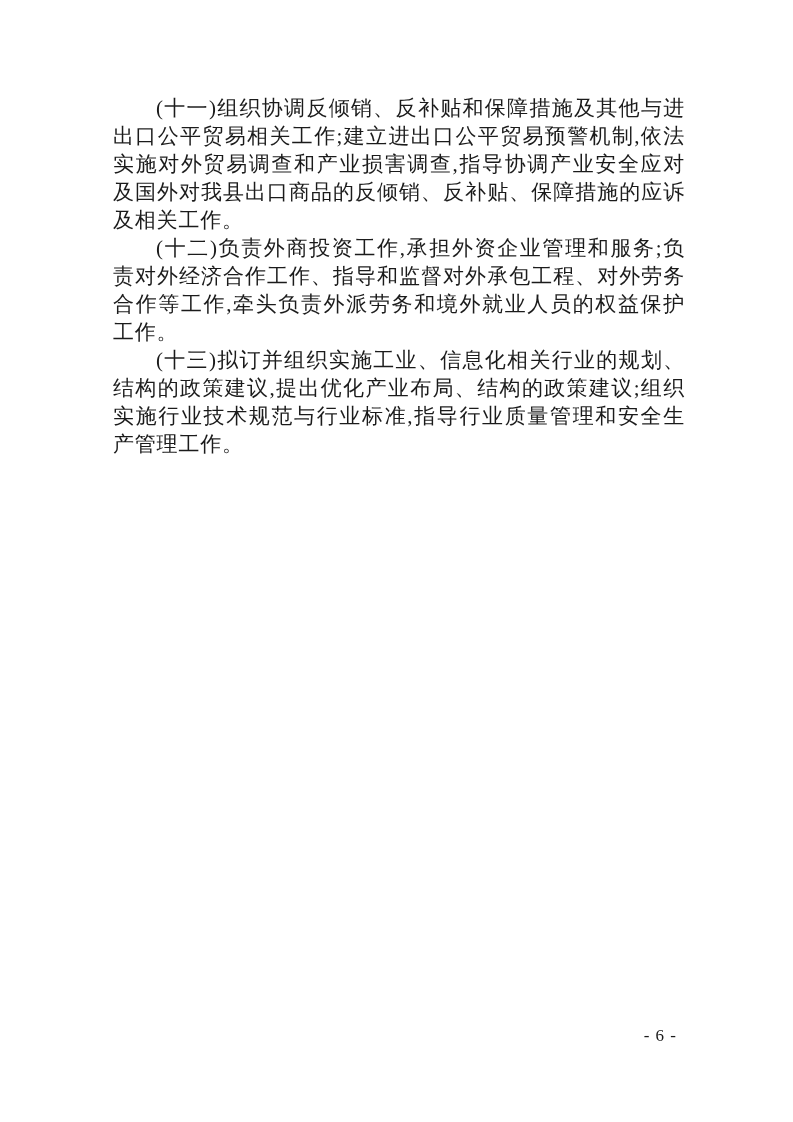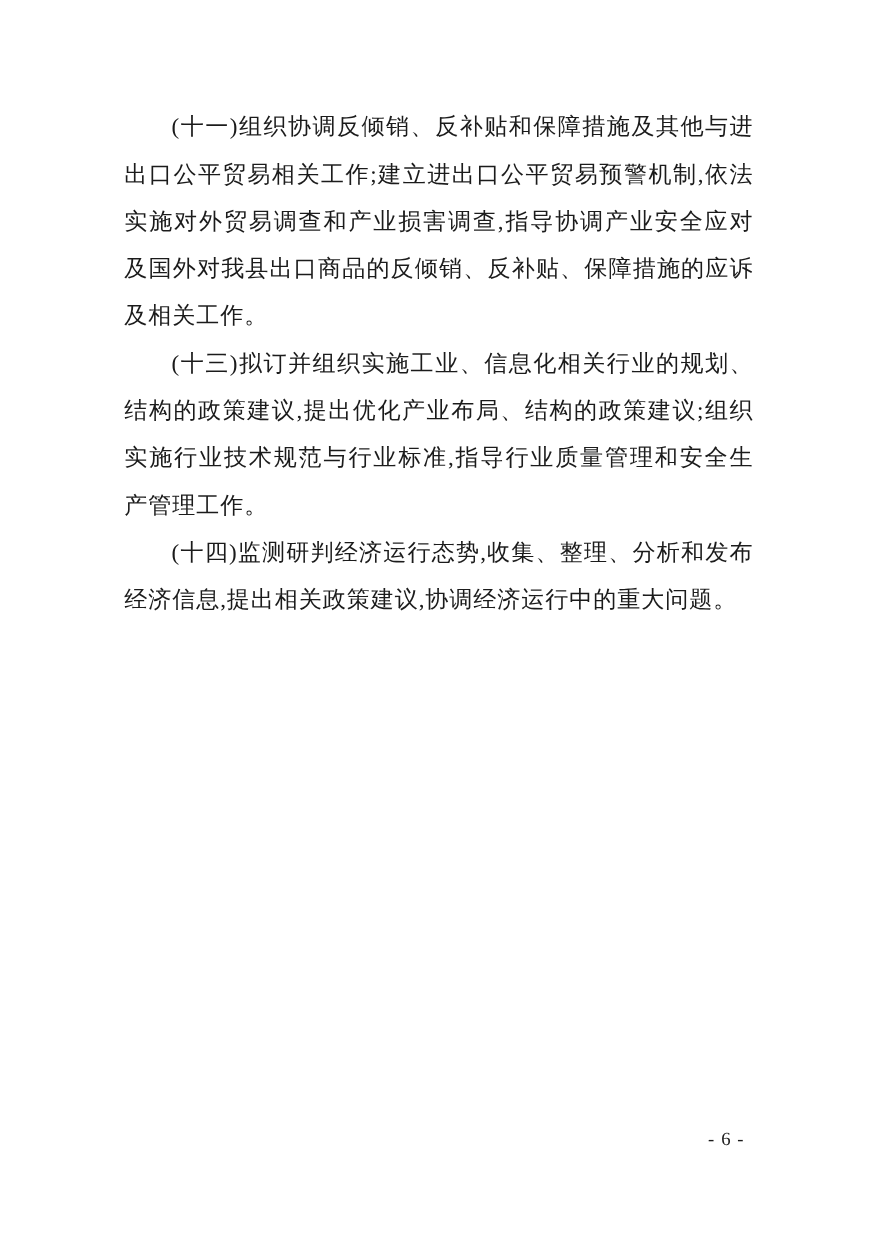--- a/index.html
+++ b/index.html
@@ -22,21 +22,21 @@
     height: 1122px;
     background: #ffffff;
   }
   .text-block {
     position: absolute;
     top: 94px;
     left: 113px;
     width: 572px;
     color: #1b1b1b;
     font-size: 21px;
-    line-height: 43px;
+    line-height: 28px;
     letter-spacing: 0.8px;
     text-align: justify;
     text-justify: inter-character;
   }
   .para {
     margin: 0;
     padding: 0;
     text-indent: 43px;
     word-break: break-all;
   }
@@ -49,17 +49,17 @@
     letter-spacing: 1px;
     white-space: pre;
   }
 </style>
 </head>
 <body>
 
 <div class="page">
   <div class="text-block">
     <p class="para">(十一)组织协调反倾销、反补贴和保障措施及其他与进出口公平贸易相关工作;建立进出口公平贸易预警机制,依法实施对外贸易调查和产业损害调查,指导协调产业安全应对及国外对我县出口商品的反倾销、反补贴、保障措施的应诉及相关工作。</p>
+    <p class="para">(十二)负责外商投资工作,承担外资企业管理和服务;负责对外经济合作工作、指导和监督对外承包工程、对外劳务合作等工作,牵头负责外派劳务和境外就业人员的权益保护工作。</p>
     <p class="para">(十三)拟订并组织实施工业、信息化相关行业的规划、结构的政策建议,提出优化产业布局、结构的政策建议;组织实施行业技术规范与行业标准,指导行业质量管理和安全生产管理工作。</p>
-    <p class="para">(十四)监测研判经济运行态势,收集、整理、分析和发布经济信息,提出相关政策建议,协调经济运行中的重大问题。</p>
   </div>
   <div class="page-number">- 6 -</div>
 </div>
 
 </body></html>

